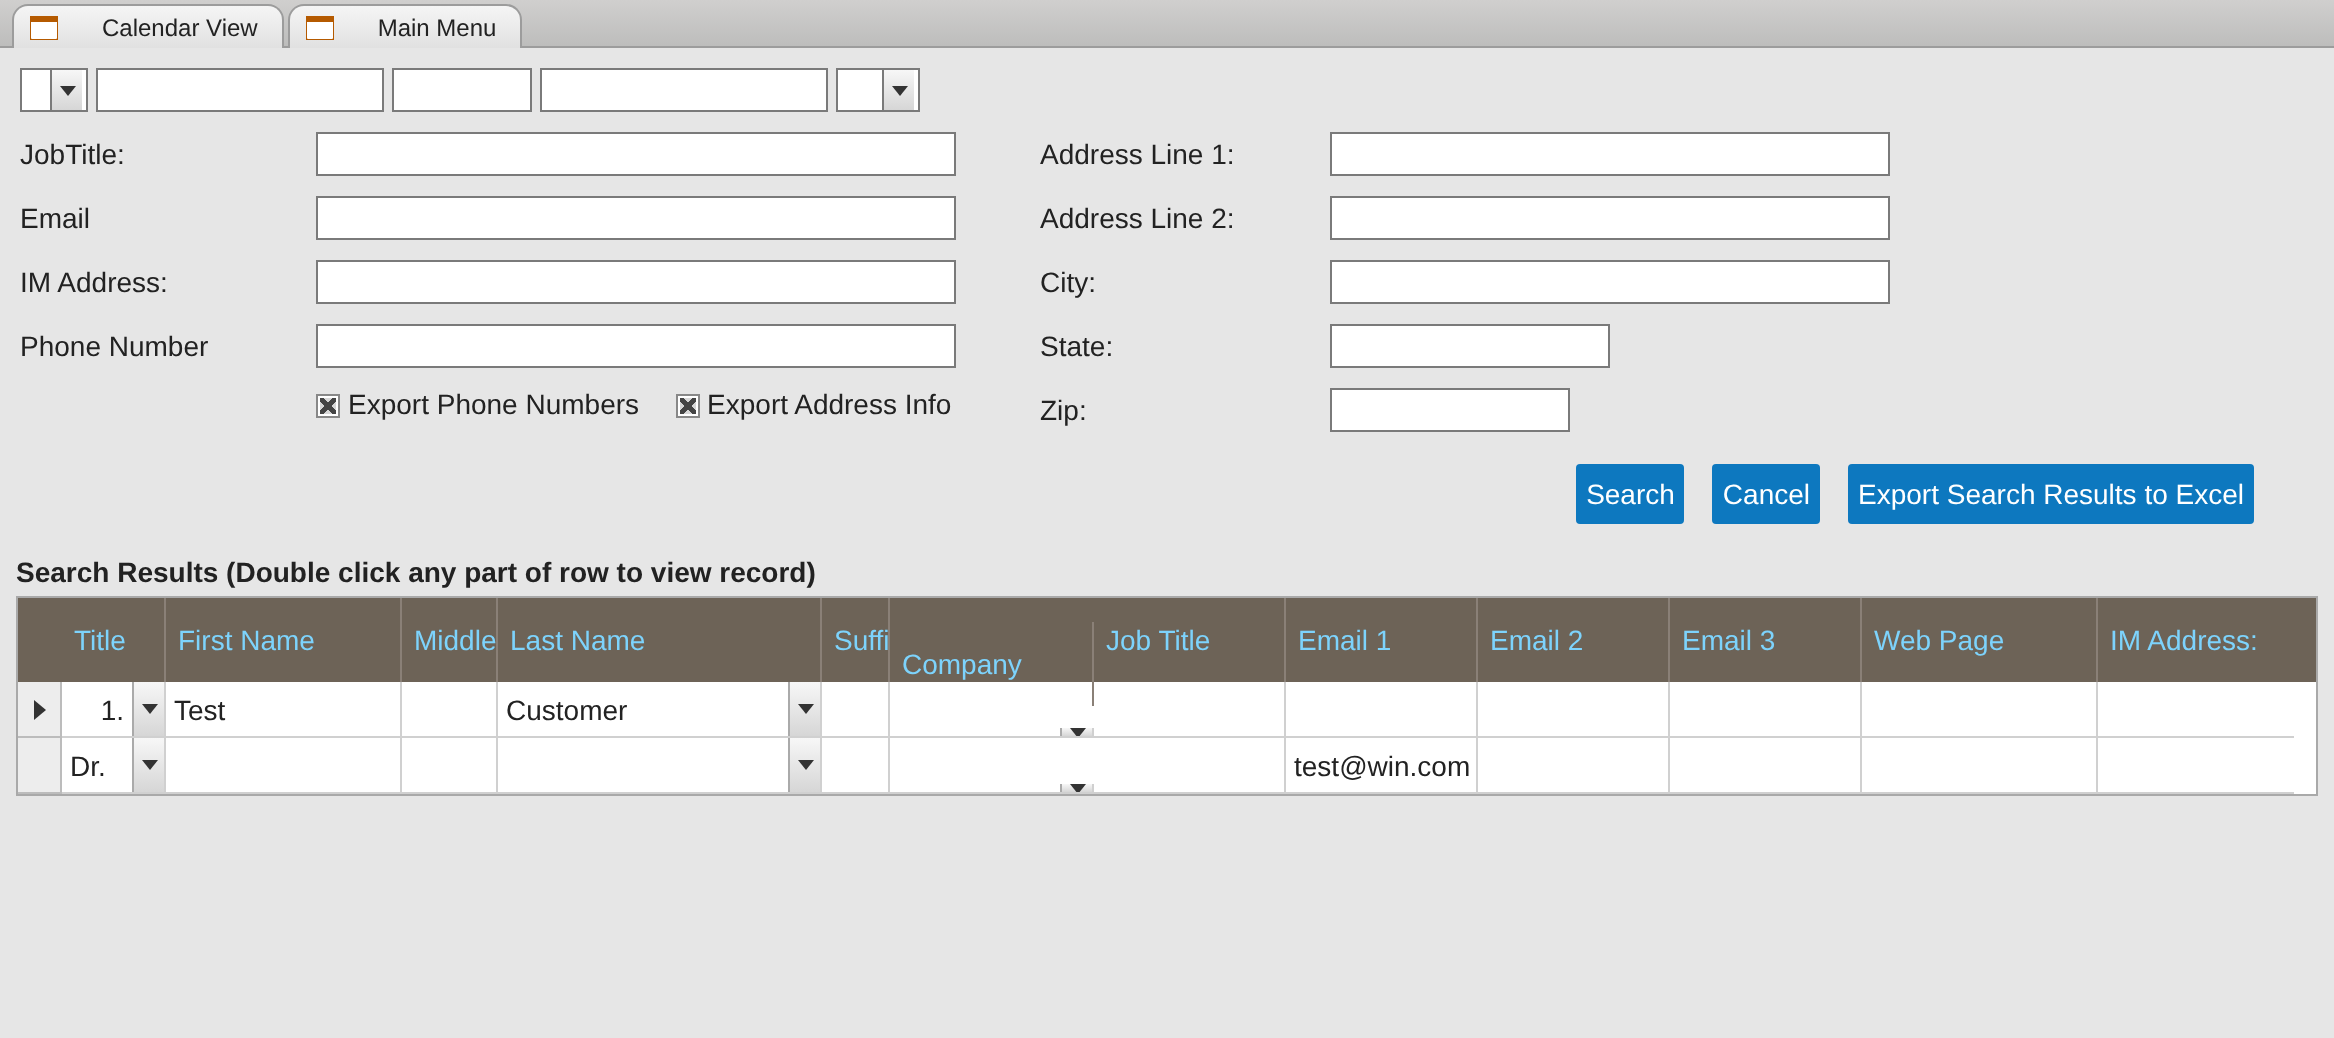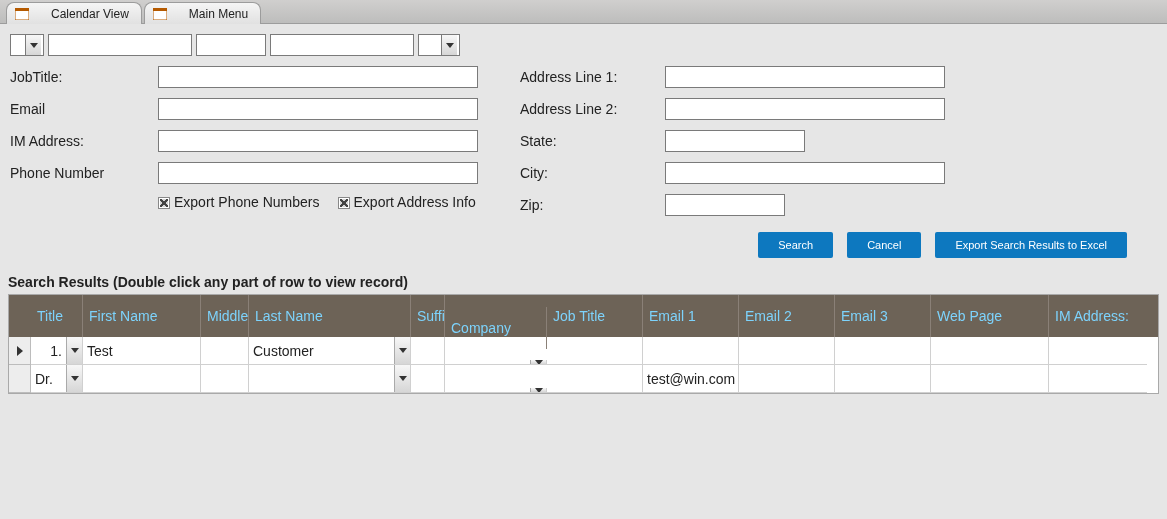--- a/index.html
+++ b/index.html
@@ -138,22 +138,22 @@
   .button-row {
     display: flex;
     gap: 14px;
     justify-content: flex-end;
     padding: 6px 30px 10px 0;
   }
   .btn {
     background: #0d78bf;
     color: #fff;
     border: none;
-    padding: 7px 20px;
-    font-size: 11px;
+    padding: 7px 5px;
+    font-size: 14px;
     cursor: pointer;
     border-radius: 2px;
   }
 
   .results-heading {
     font-weight: bold;
     font-size: 14px;
     padding: 2px 0 4px 8px;
   }
 
@@ -315,26 +315,26 @@
     <div class="col-right">
       <div class="form-row">
         <div class="label">Address Line 1:</div>
         <input class="textbox txt-lg" value="" style="">
       </div>
       <div class="form-row">
         <div class="label">Address Line 2:</div>
         <input class="textbox txt-lg" value="" style="">
       </div>
       <div class="form-row">
+        <div class="label">City:</div>
+        <input class="textbox txt-lg" value="" style="">
+      </div>
+      <div class="form-row">
         <div class="label">State:</div>
         <input class="textbox txt-md" value="" style="">
-      </div>
-      <div class="form-row">
-        <div class="label">City:</div>
-        <input class="textbox txt-lg" value="" style="">
       </div>
       <div class="form-row">
         <div class="label">Zip:</div>
         <input class="textbox txt-sm" value="" style="">
       </div>
 
       <div class="button-row">
         <button class="btn">Search</button>
         <button class="btn">Cancel</button>
         <button class="btn">Export Search Results to Excel</button>

